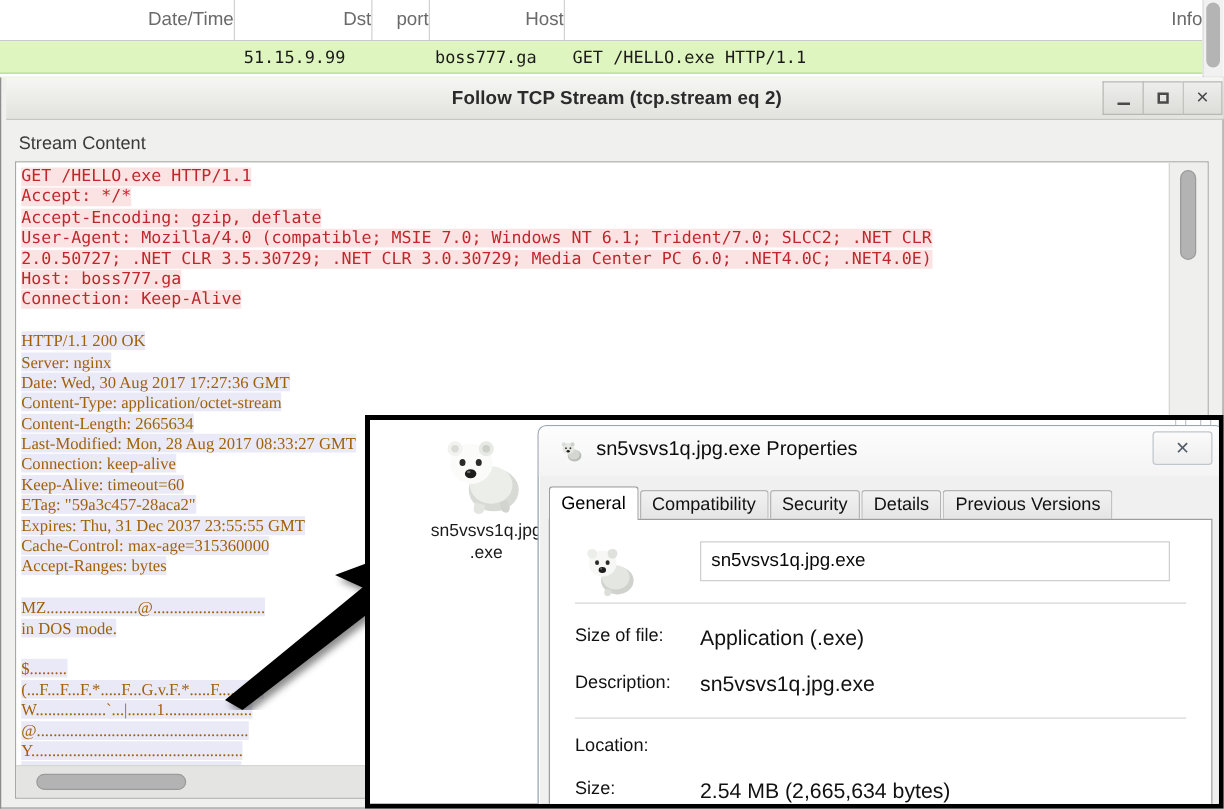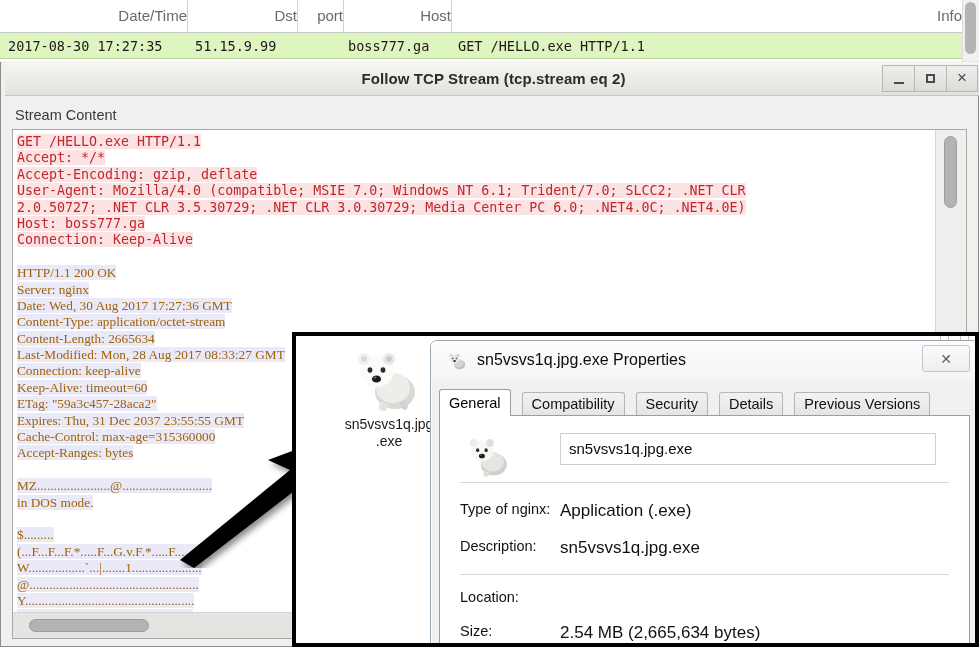--- a/index.html
+++ b/index.html
@@ -178,21 +178,21 @@
   }
   #tabstrip{
     position:absolute;left:0;top:8px;height:27px;display:flex;align-items:flex-end;
   }
   .tab{
     height:24px;line-height:23px;padding:0 9px;
     font-size:14.5px;color:#111;
     background:linear-gradient(to bottom,#f2f2f2 0%,#e4e4e4 100%);
     border:1px solid #b5b5b5;border-bottom:none;
     border-radius:3px 3px 0 0;
-    margin-right:11px;box-sizing:border-box;white-space:nowrap;
+    margin-right:1px;box-sizing:border-box;white-space:nowrap;
   }
   .tab.active{
     height:27px;line-height:26px;
     background:#ffffff;color:#000;
     border-color:#9d9d9d;
     position:relative;z-index:3;
   }
   #tabpanel{
     position:absolute;left:0;top:34px;right:0;bottom:0;
     background:#ffffff;border:1px solid #9d9d9d;
@@ -230,21 +230,20 @@
 
 <div id="packet-list">
   <div id="packet-header">
     <div class="col-head" style="left:0;width:188px;">Date/Time</div>
     <div class="col-head" style="left:188px;width:110px;">Dst</div>
     <div class="col-head" style="left:298px;width:46px;">port</div>
     <div class="col-head" style="left:344px;width:108px;">Host</div>
     <div class="col-head" style="left:452px;width:510px;border-right:none;">Info</div>
   </div>
   <div id="packet-row">
-    <div class="cell" style="left:8px;">2017-08-30 17:27:35</div>
     <div class="cell" style="left:195px;">51.15.9.99</div>
     <div class="cell" style="left:303px;margin-top:37px;">80</div>
     <div class="cell" style="left:348px;">boss777.ga</div>
     <div class="cell" style="left:458px;">GET /HELLO.exe HTTP/1.1</div>
   </div>
   <div id="pl-scroll-track">
     <div id="pl-scroll-thumb"></div>
   </div>
 </div>
 
@@ -355,21 +354,21 @@
           <ellipse cx="34" cy="26" rx="2.5" ry="2.9" fill="#2b2b2b"></ellipse>
           <ellipse cx="27.5" cy="35" rx="4.6" ry="3.6" fill="#1d1d1d"></ellipse>
           <ellipse cx="26" cy="33.6" rx="1.4" ry="1" fill="#6a6a6a"></ellipse>
         </svg>
 
         <div id="filename-field">sn5vsvs1q.jpg.exe</div>
 
         <div class="hr" style="top:66px;"></div>
 
         <div class="prow" style="top:85px;">
-          <div class="plabel">Type of nginx:</div>
+          <div class="plabel">Size of file:</div>
           <div class="pvalue">Application (.exe)</div>
         </div>
 
         <div class="prow" style="top:122px;">
           <div class="plabel">Description:</div>
           <div class="pvalue">sn5vsvs1q.jpg.exe</div>
         </div>
 
         <div class="hr" style="top:158px;"></div>
 

